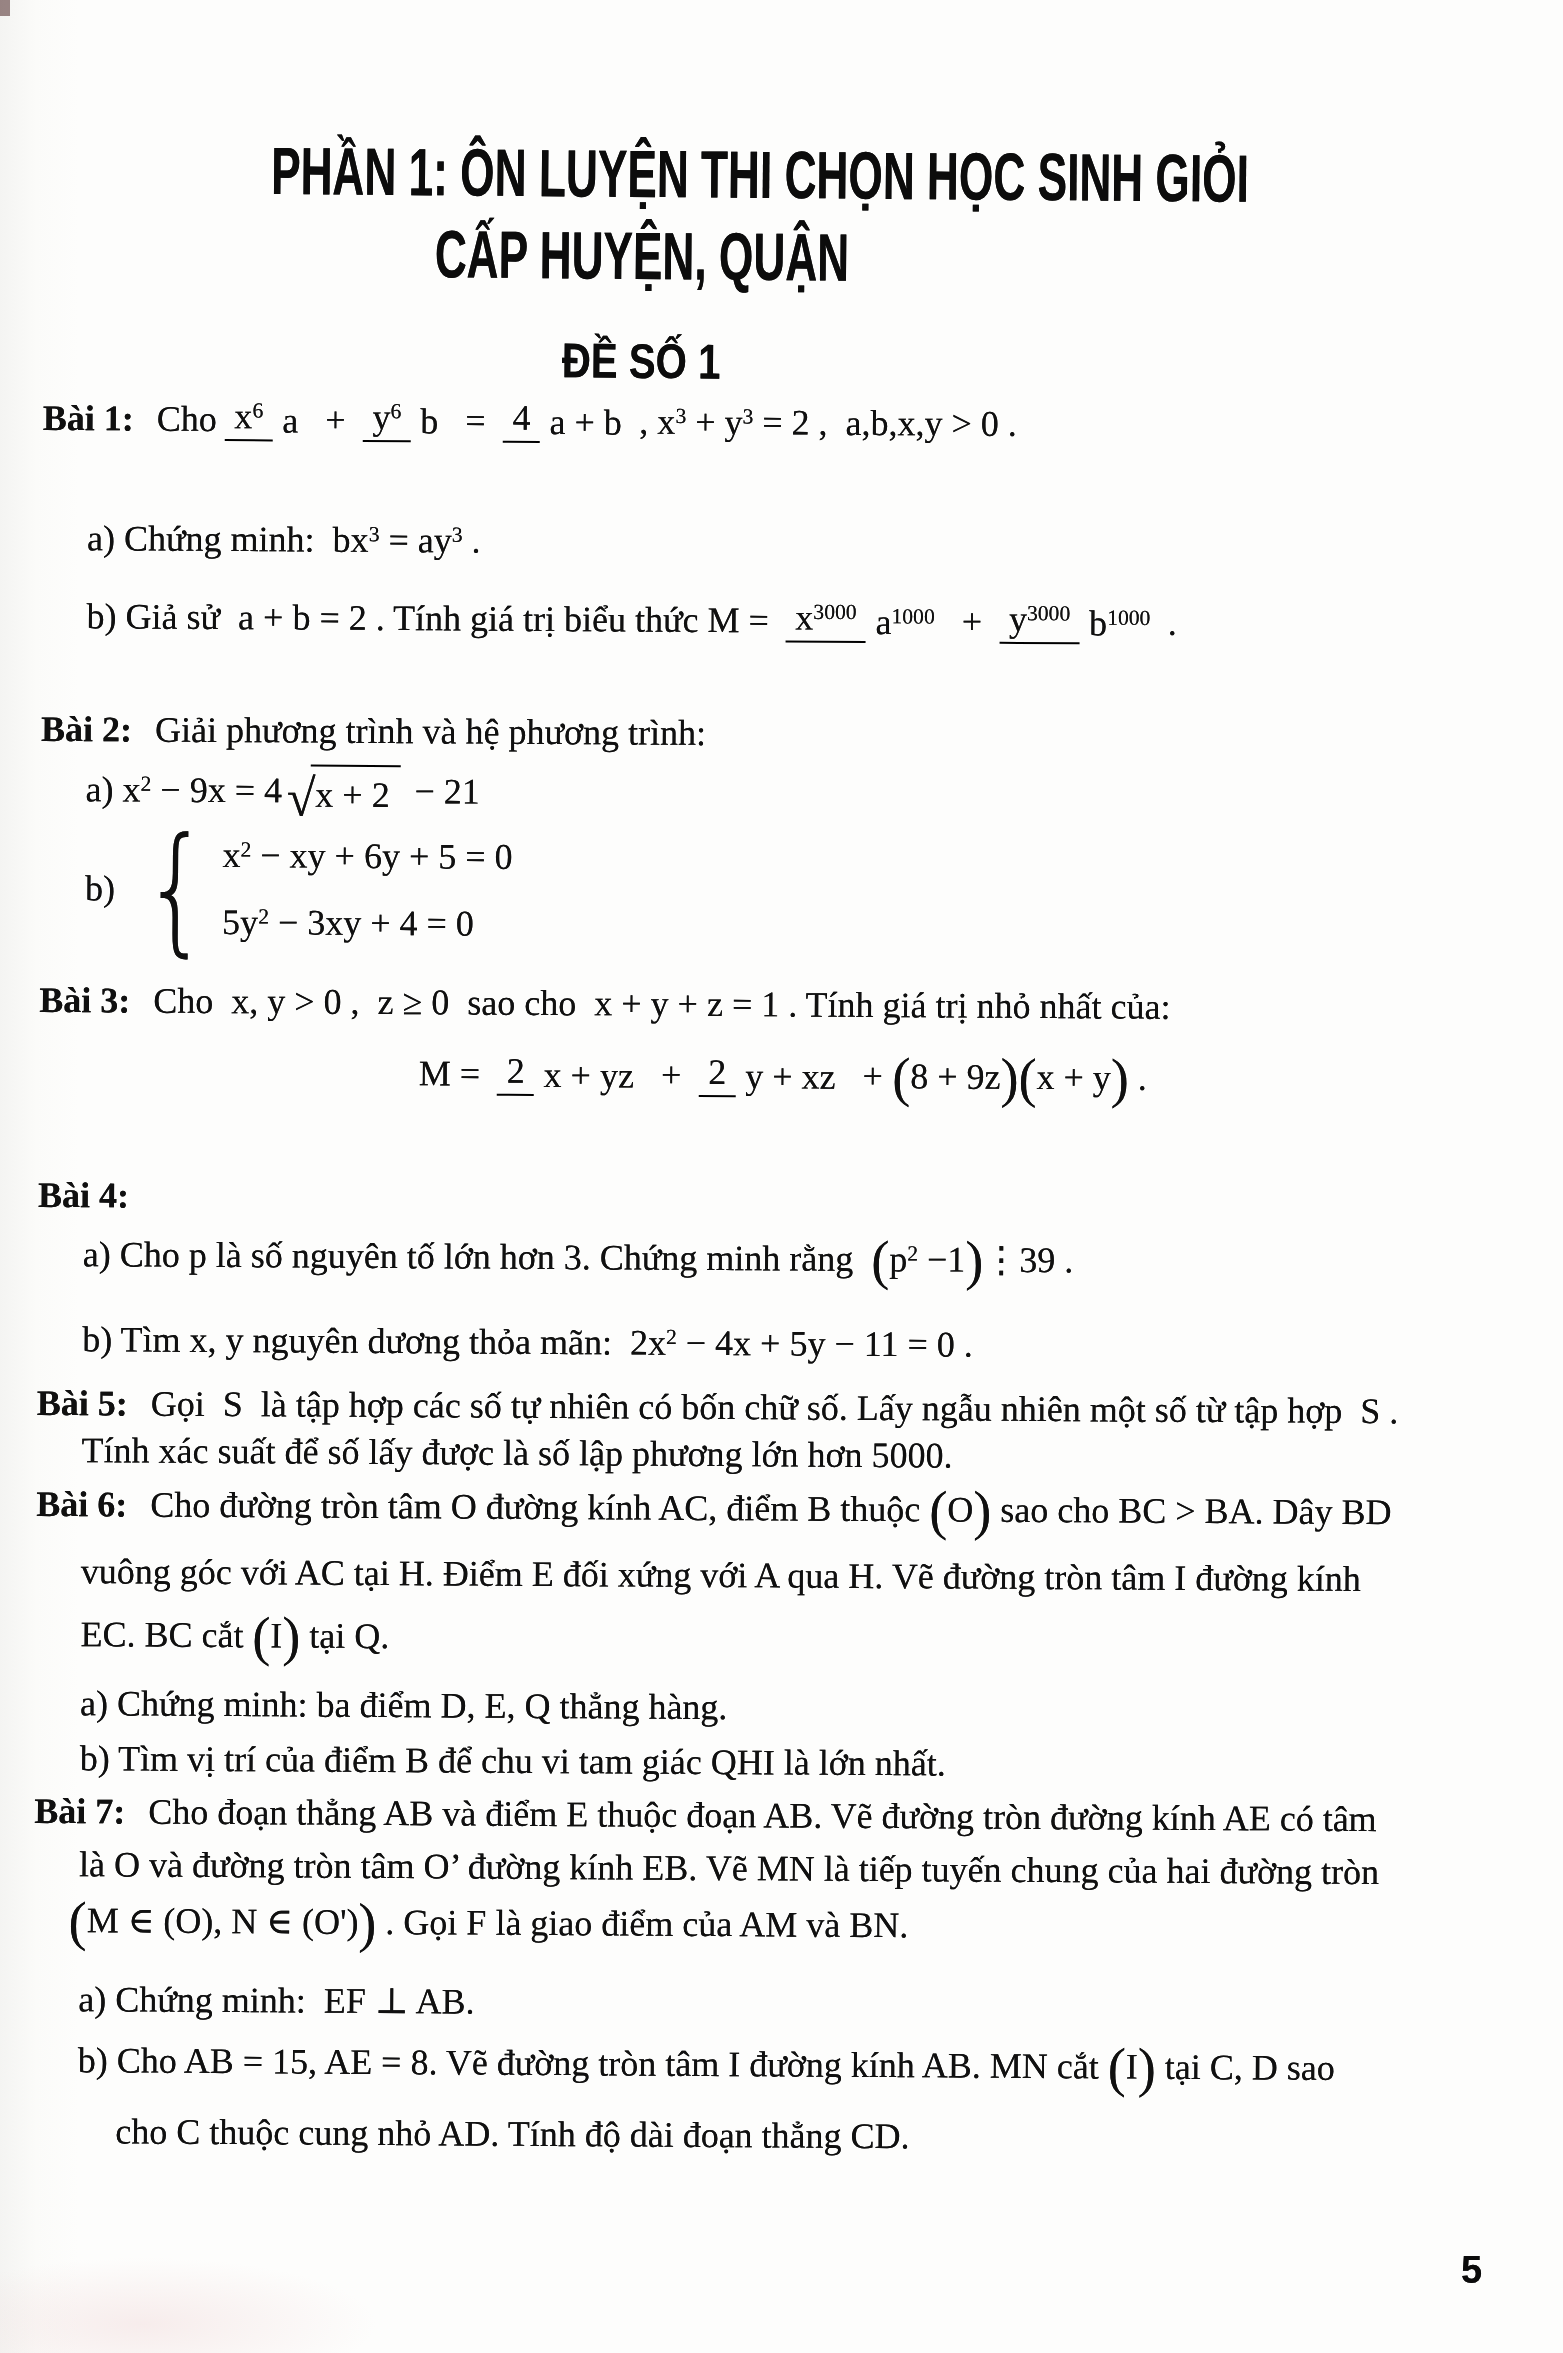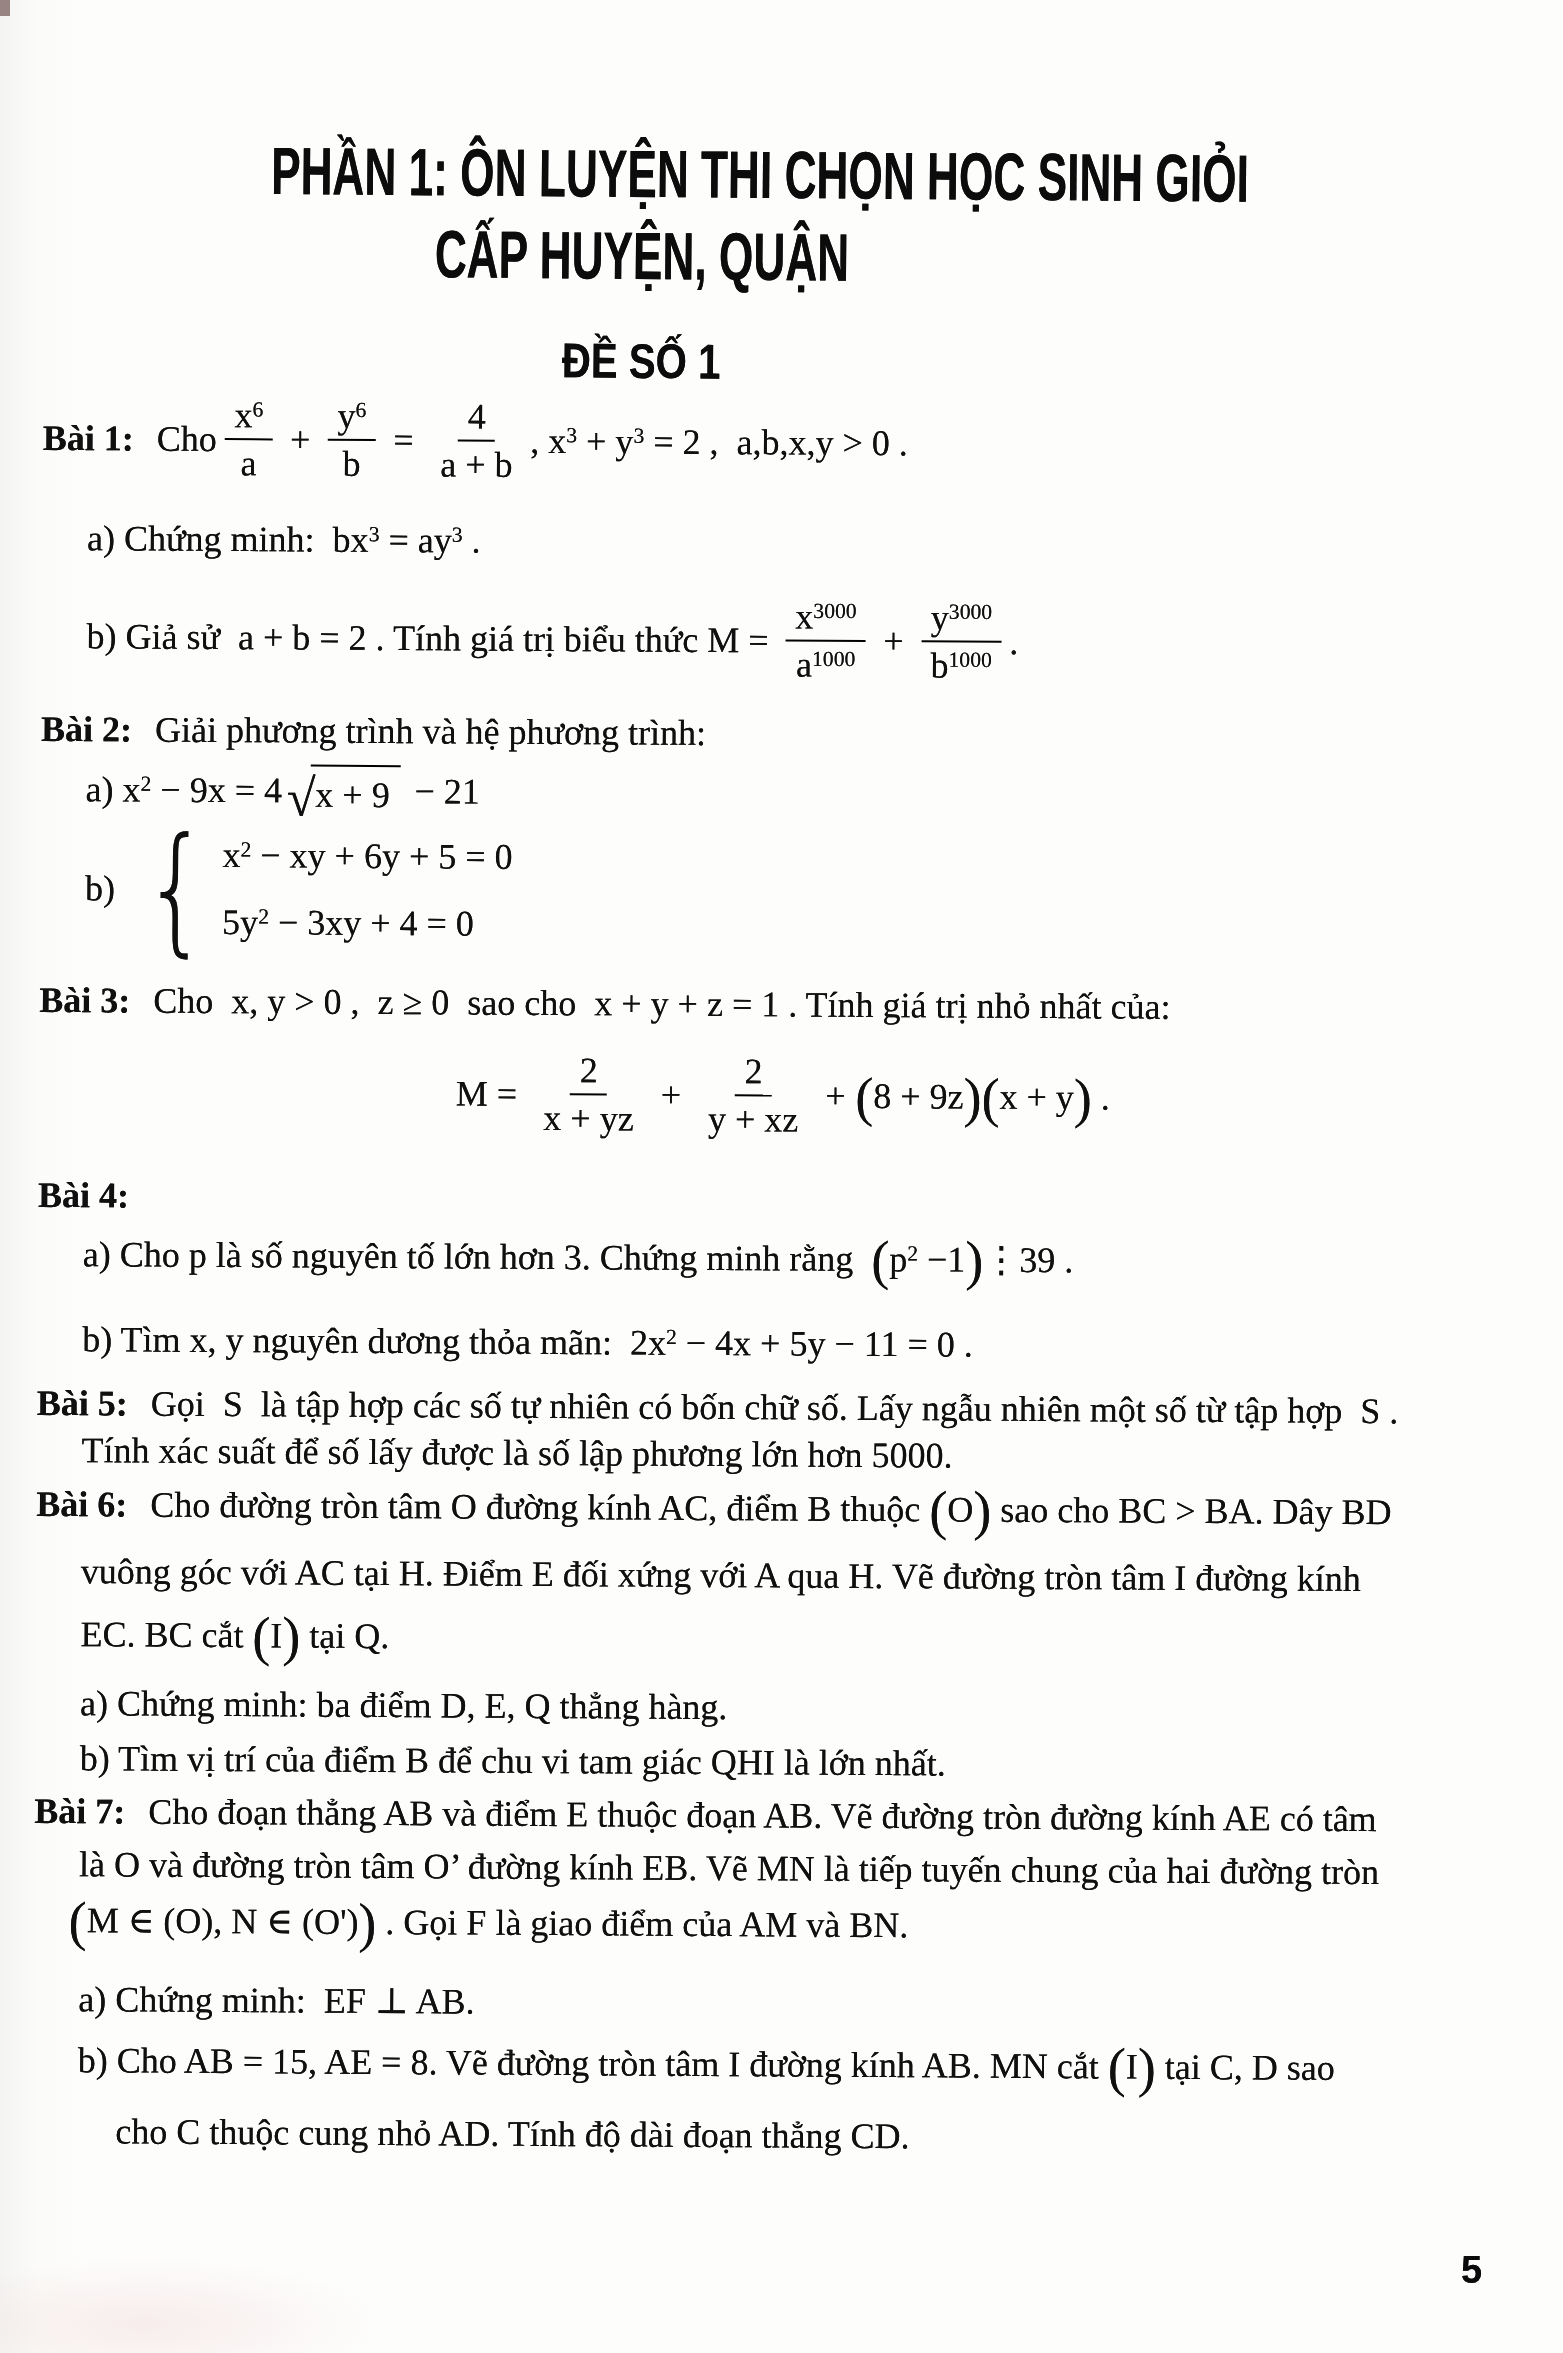--- a/index.html
+++ b/index.html
@@ -30,21 +30,21 @@
     font-weight:700;font-size:49px;line-height:48px;margin-top:40px;
     transform:scaleX(.82);transform-origin:center top;white-space:nowrap;color:#0c0c0c;
   }
   .row{position:absolute;left:44px;right:32px;white-space:nowrap;line-height:1.3;}
   .ind{left:89px;}
   .frow{display:flex;align-items:center;}
   .center{justify-content:center;}
   .lbl{font-weight:700;margin-right:23px;}
   .seg{white-space:pre;}
   sup{font-size:.60em;line-height:0;vertical-align:.5em;letter-spacing:0;}
-  .frac{display:inline-flex;flex-direction:column;align-items:center;margin:0 8px;line-height:1.08;vertical-align:middle;}
+  .frac{display:inline-flex;margin:0 8px;line-height:1.08;vertical-align:middle;}
   .frac .num{padding:0 9.5px 3.2px;border-bottom:2.8px solid #000;}
   .frac .den{padding:4px 9.5px 0;}
   .op{margin:0 9.5px;}
   .sqrt{display:inline-flex;align-items:stretch;margin:0 4.8px;}
   .rsym{font-size:1.45em;line-height:.75;align-self:flex-end;}
   .rbar{border-top:2.8px solid #000;padding:4.8px 11px 0 4.8px;margin-left:-4.8px;}
   .sys{display:inline-flex;align-items:center;}
   .brace{
     font-family:"DejaVu Sans",sans-serif;font-weight:200;
     font-size:139px;line-height:0;transform:scaleX(.75);margin:0 1.6px 0 6.3px;
@@ -112,21 +112,21 @@
     </div>
 
     <div class="row" style="top:706px">
       <span class="lbl">Bài 2:</span><span class="seg">Giải phương trình và hệ phương trình:</span>
     </div>
 
     <div class="row ind frow" style="top:763px">
       <span class="seg"><span>a) x</span><sup>2</sup><span> − 9x = 4</span></span>
       <span class="sqrt">
         <span class="rsym">√</span>
-        <span class="rbar">x + 9</span>
+        <span class="rbar">x + 2</span>
       </span>
       <span class="seg"> − 21</span>
     </div>
 
     <div class="row ind frow" style="top:831px">
       <span class="seg" style="margin-right:11px;">b)</span>
       <span class="sys">
         <span class="brace">{</span>
         <span class="eqs">
           <span class="seg"><span>x</span><sup>2</sup><span> − xy + 6y + 5 = 0</span></span>

